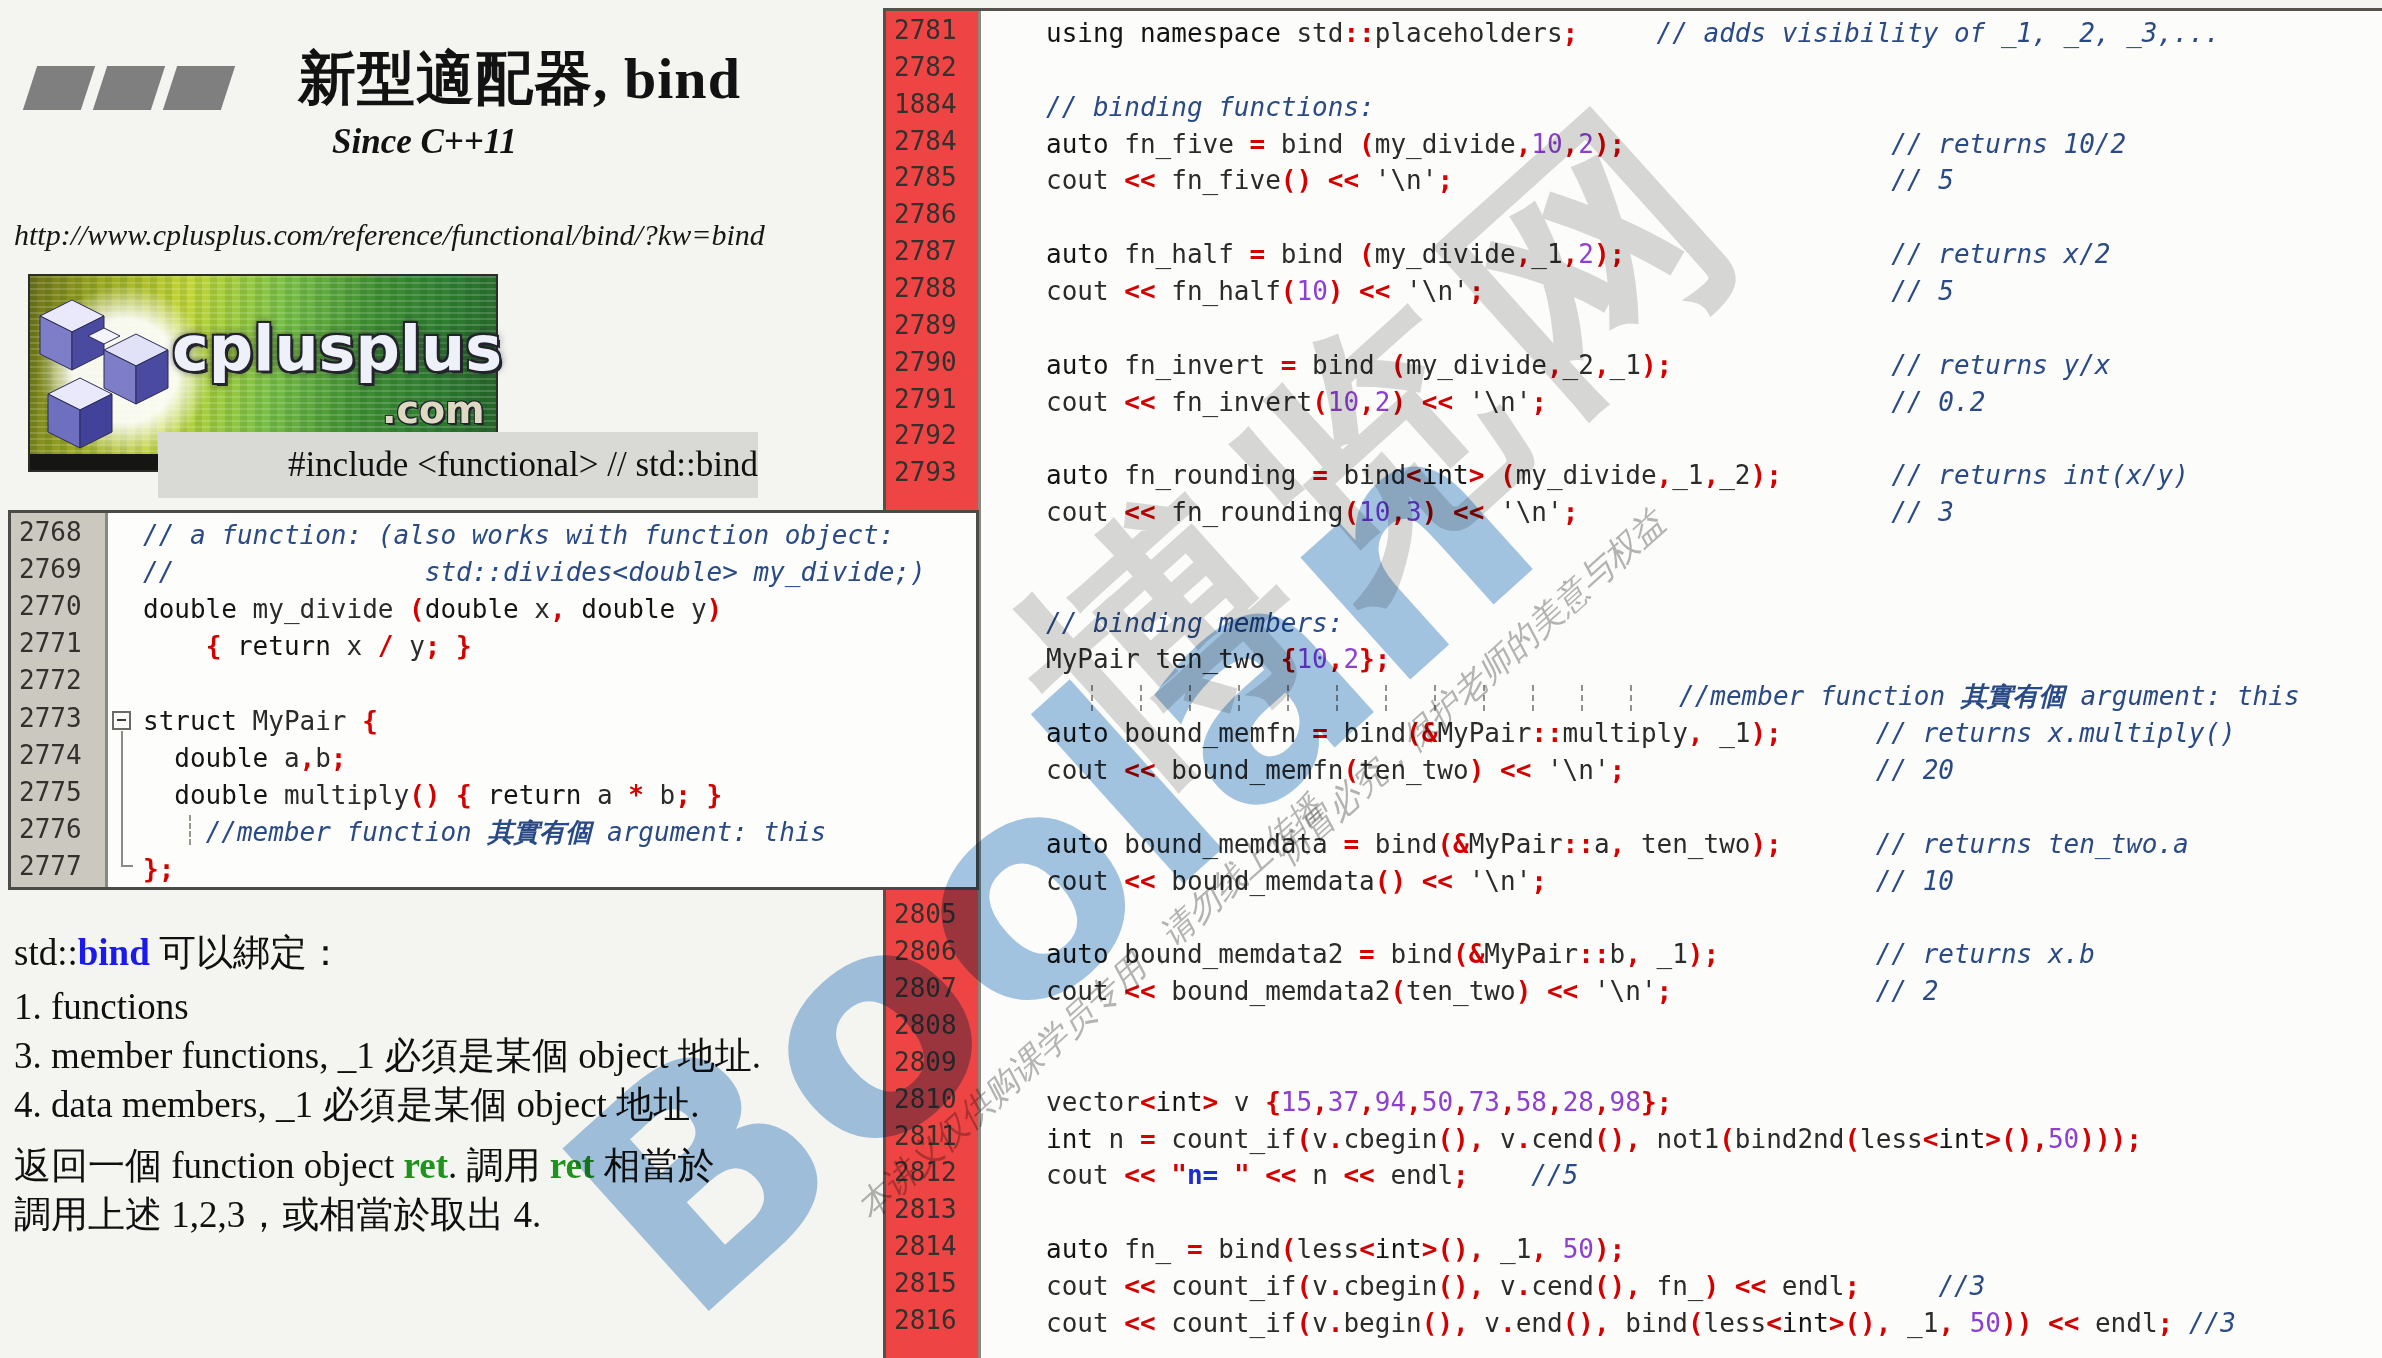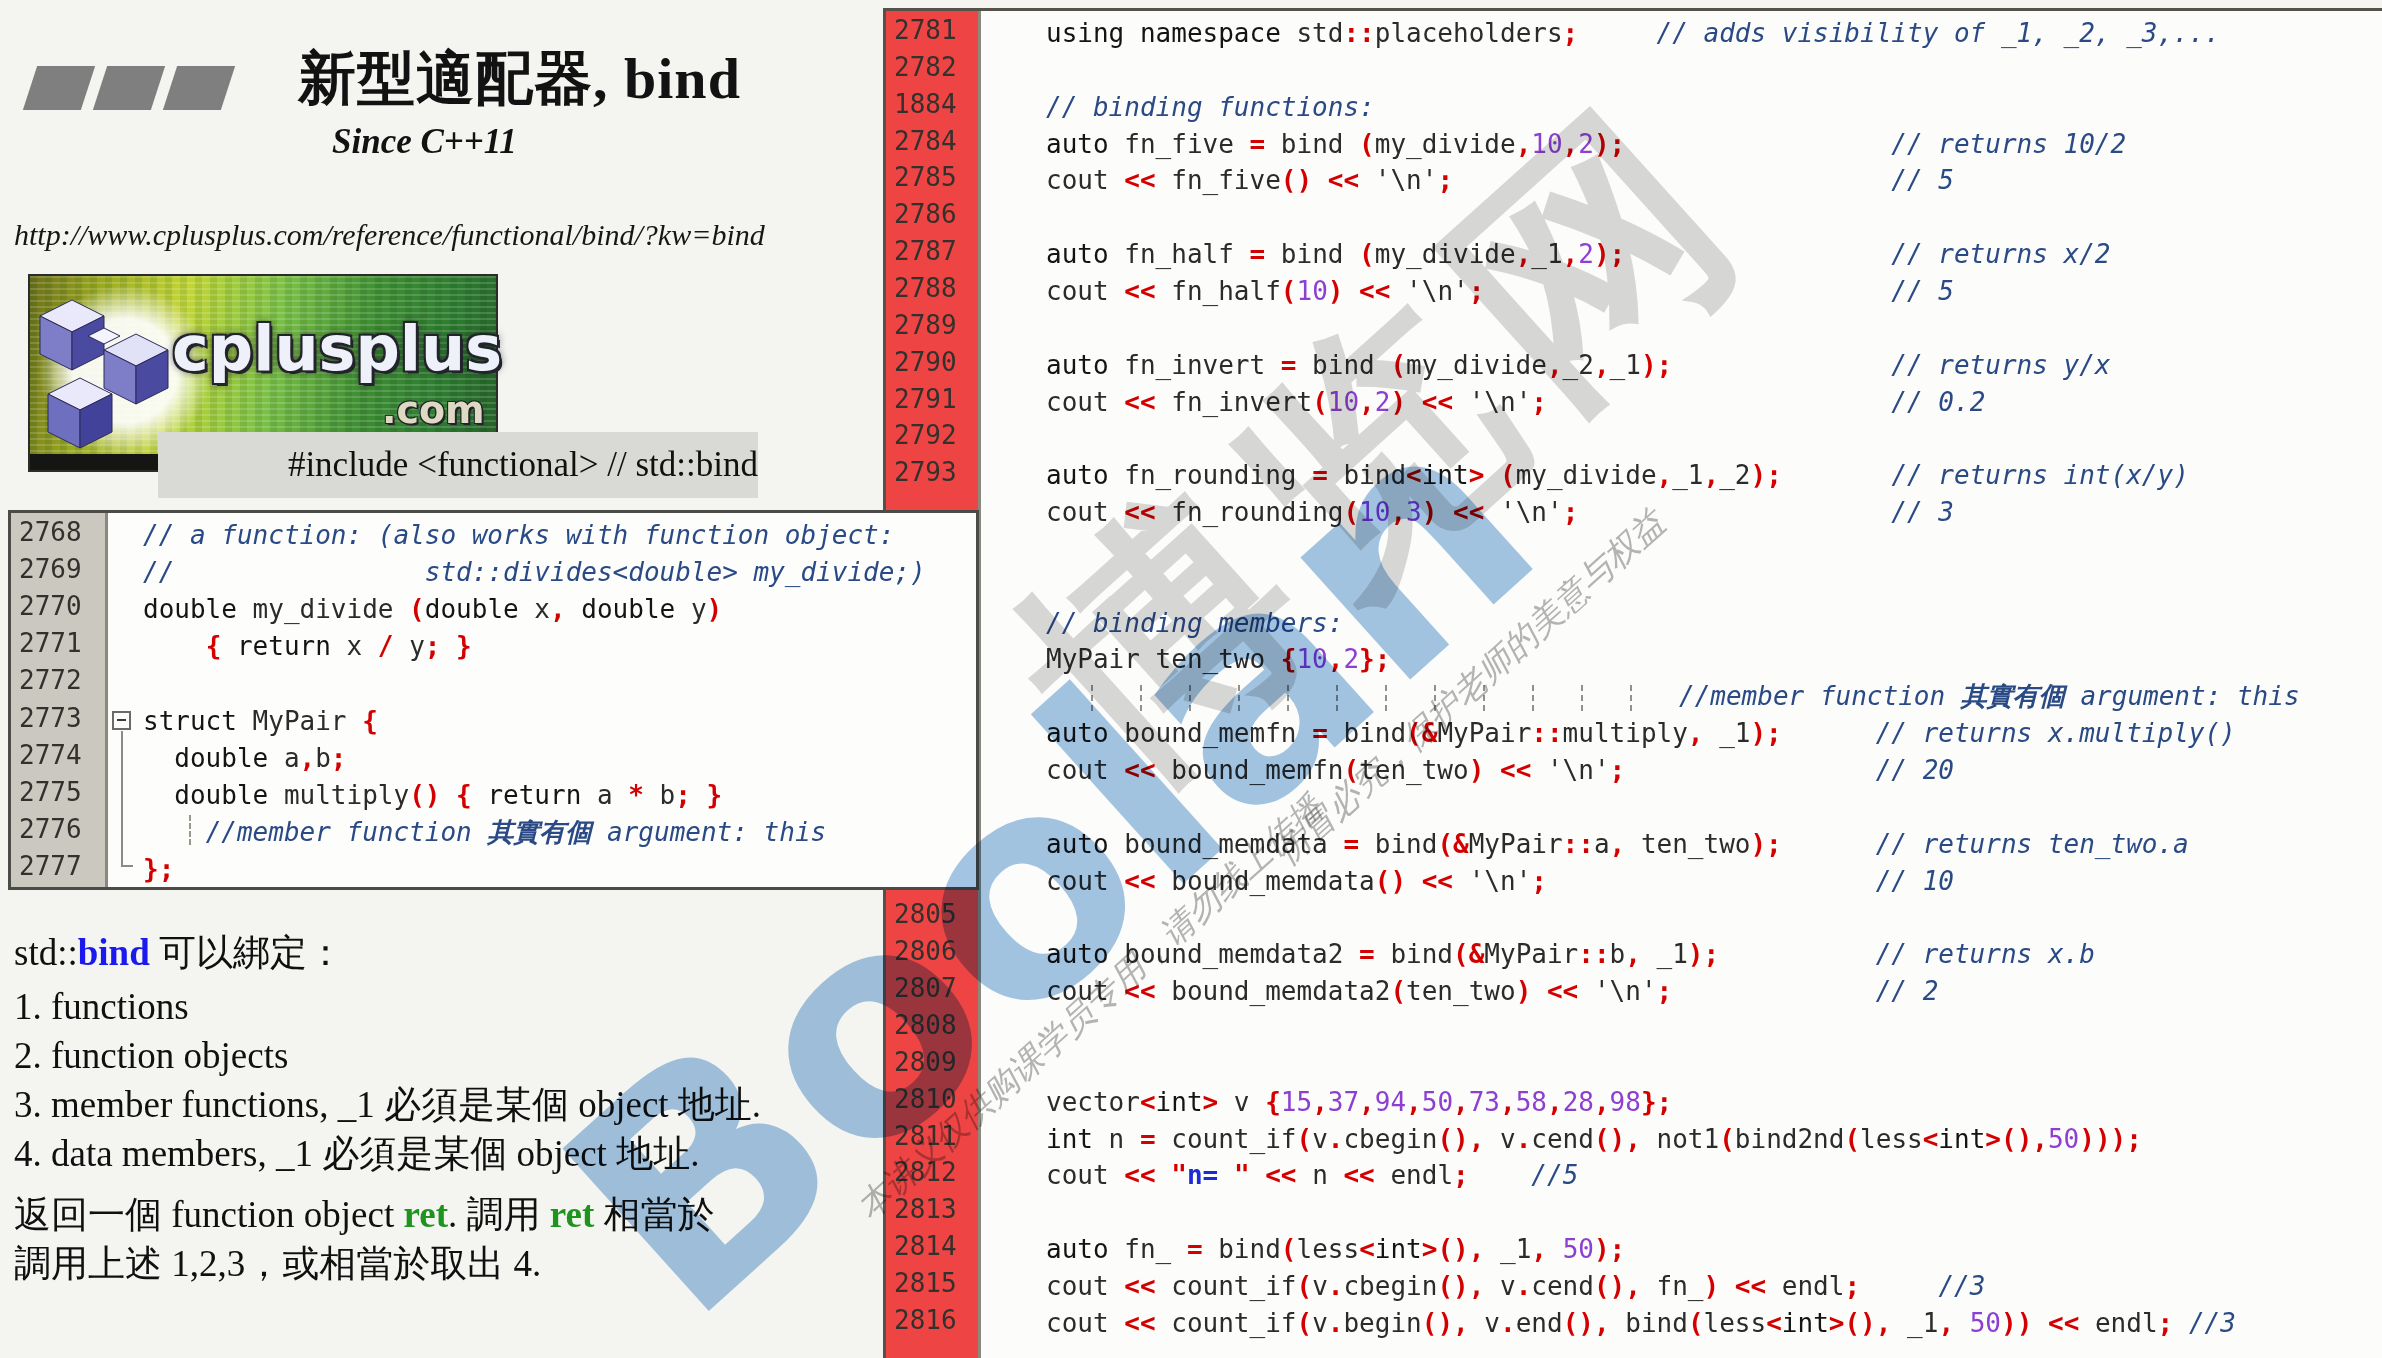--- a/index.html
+++ b/index.html
@@ -161,21 +161,20 @@
   <div id="fold-box"></div>
   <div id="fold-line"></div>
   <div id="fold-tick"></div>
   <div id="indent-guide"></div>
   <div id="left-code" class="mono"><div class="code-line mono" style="top: 4px; left: 132px;"><span class="tk-c">// a function: (also works with function object:</span></div><div class="code-line mono" style="top: 41.1px; left: 132px;"><span class="tk-c">//                std::divides&lt;double&gt; my_divide;)</span></div><div class="code-line mono" style="top: 78.2px; left: 132px;"><span class="tk-k">double</span><span class="tk-p"> my_divide </span><span class="tk-o">(</span><span class="tk-k">double</span><span class="tk-p"> x</span><span class="tk-o">,</span><span class="tk-p"> </span><span class="tk-k">double</span><span class="tk-p"> y</span><span class="tk-o">)</span></div><div class="code-line mono" style="top: 115.3px; left: 132px;"><span class="tk-p">    </span><span class="tk-o">{</span><span class="tk-p"> </span><span class="tk-k">return</span><span class="tk-p"> x </span><span class="tk-o">/</span><span class="tk-p"> y</span><span class="tk-o">;</span><span class="tk-p"> </span><span class="tk-o">}</span></div><div class="code-line mono" style="top: 152.4px; left: 132px;"></div><div class="code-line mono" style="top: 189.5px; left: 132px;"><span class="tk-k">struct</span><span class="tk-p"> MyPair </span><span class="tk-o">{</span></div><div class="code-line mono" style="top: 226.6px; left: 132px;"><span class="tk-p">  </span><span class="tk-k">double</span><span class="tk-p"> a</span><span class="tk-o">,</span><span class="tk-p">b</span><span class="tk-o">;</span></div><div class="code-line mono" style="top: 263.7px; left: 132px;"><span class="tk-p">  </span><span class="tk-k">double</span><span class="tk-p"> multiply</span><span class="tk-o">()</span><span class="tk-p"> </span><span class="tk-o">{</span><span class="tk-p"> </span><span class="tk-k">return</span><span class="tk-p"> a </span><span class="tk-o">*</span><span class="tk-p"> b</span><span class="tk-o">;</span><span class="tk-p"> </span><span class="tk-o">}</span></div><div class="code-line mono" style="top: 300.8px; left: 132px;"><span class="tk-p">    </span><span class="tk-c">//member function </span><span class="tk-cb">其實有個</span><span class="tk-c"> argument: this</span></div><div class="code-line mono" style="top: 337.9px; left: 132px;"><span class="tk-o">};</span></div></div>
 </div>
 
 <div id="notes" class="abs">
     <div class="note-line first"><span class="nt-t">std::</span><span class="nt-b">bind</span><span class="nt-t"> 可以綁定：</span></div>
     <div class="note-line"><span class="nt-t">1. functions</span></div>
-    <div class="note-line"><span class="nt-t">2. function objects</span></div>
     <div class="note-line"><span class="nt-t">3. member functions, _1 必須是某個 object 地址.</span></div>
     <div class="note-line"><span class="nt-t">4. data members, _1 必須是某個 object 地址.</span></div>
     <div class="note-spacer"></div>
     <div class="note-line"><span class="nt-t">返回一個 function object </span><span class="nt-g">ret</span><span class="nt-t">. 調用 </span><span class="nt-g">ret</span><span class="nt-t"> 相當於</span></div>
     <div class="note-line"><span class="nt-t">調用上述 1,2,3，或相當於取出 4.</span></div>
   </div>
 
 <div id="wm-boolan" class="wm">Boolan</div>
 <div id="wm-cn-big" class="wm">博览网</div>
 <div id="wm-small-1" class="wm">本讲义仅供购课学员专用，请勿线上传播</div>

